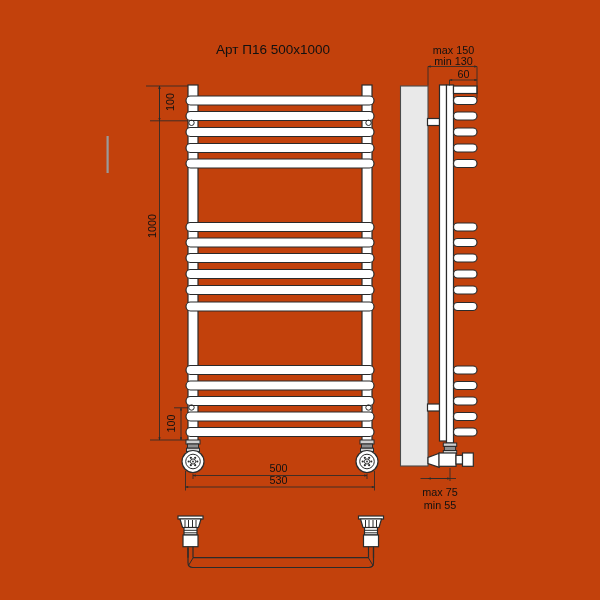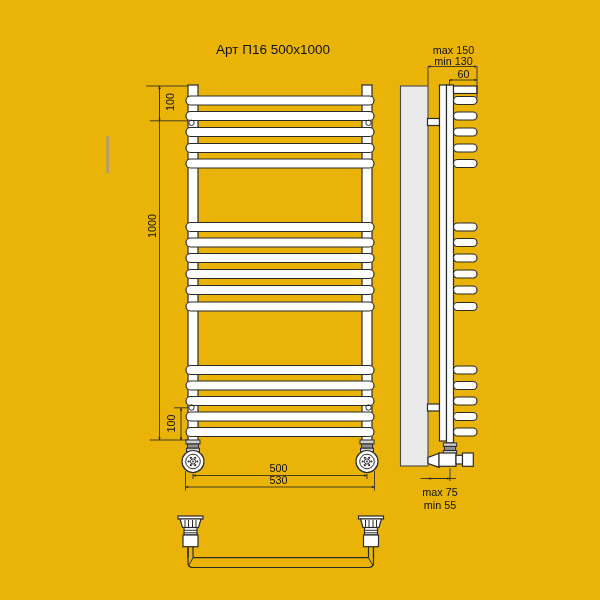--- a/index.html
+++ b/index.html
@@ -1,16 +1,16 @@
 <!DOCTYPE html>
 <html><head>
 <meta charset="utf-8">
 <style>
   html,body{margin:0;padding:0;background:#fff;}
-  .stage{position:relative;width:600px;height:600px;background:#eab308;overflow:hidden;
+  .stage{position:relative;width:600px;height:600px;background:#c2410c;overflow:hidden;
          font-family:"Liberation Sans",sans-serif;}
   .ln{fill:#ffffff;stroke:#2b2b2b;stroke-width:1.2;}
   .lnt{fill:none;stroke:#2b2b2b;stroke-width:1;}
   .sol{stroke:#2b2b2b;fill:none;stroke-width:1.2;}
   .dim{stroke:#2b2b2b;stroke-width:0.85;fill:none;}
   .ext{stroke:#2b2b2b;stroke-width:0.85;fill:none;}
   .txt{font-family:"Liberation Sans",sans-serif;font-size:10.8px;fill:#111;}
   .ttl{font-family:"Liberation Sans",sans-serif;font-size:13.5px;fill:#111;}
   .grayfill{fill:#e9e9e9;stroke:#4a4a4a;stroke-width:1.1;}
   .band-l{fill:#cfcfcf;stroke:#2b2b2b;stroke-width:1;}

